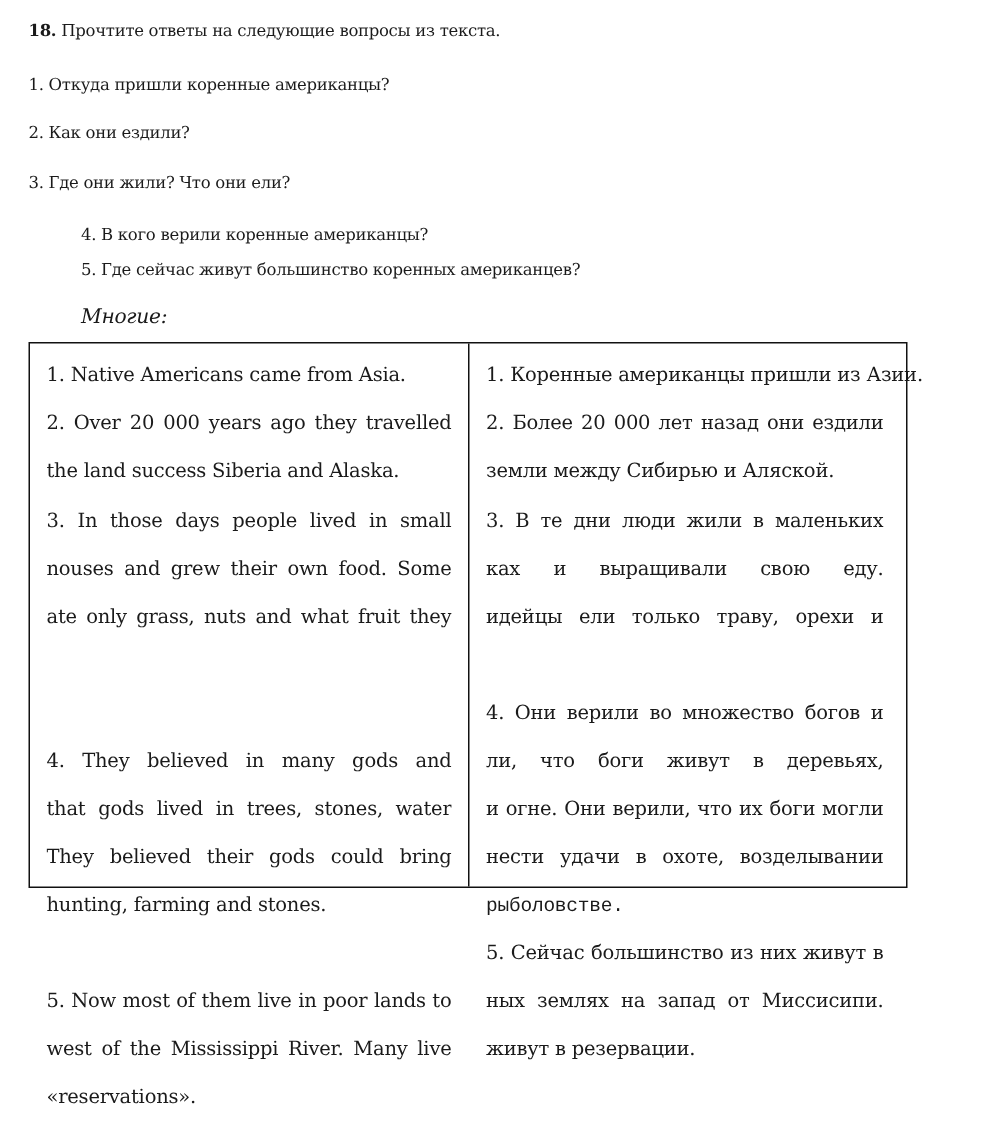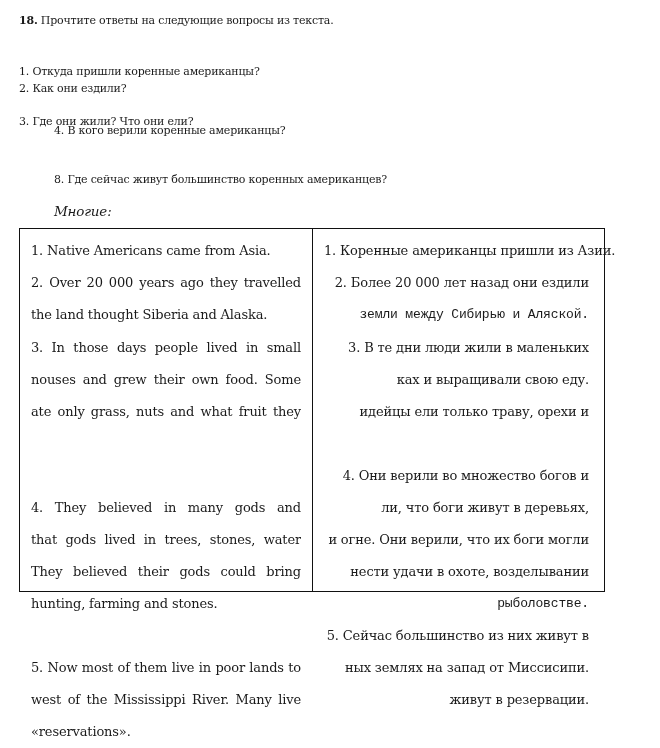--- a/index.html
+++ b/index.html
@@ -49,67 +49,67 @@
     .cell-left { left: 0; width: 292px; }
     .cell-right { left: 294px; right: 0; }
     .cell .row {
       position: absolute;
       white-space: nowrap;
       font-size: 13px;
       line-height: 16px;
       letter-spacing: -0.15px;
     }
     .cell-left .row { left: 11px; width: 270px; }
-    .cell-right .row { left: 10px; width: 265px; text-align: right; }
+    .cell-right .row { left: 10px; width: 265px; }
     .justify {
       text-align: justify;
       text-align-last: justify;
       white-space: normal !important;
       height: 16px;
       overflow: hidden;
     }
   </style>
 </head>
 <body>
 
 <div class="line" style="left:19px; top:13px;">
   <span class="task-num">18.</span>
   <span>Прочтите ответы на следующие вопросы из текста.</span>
 </div>
 
-<div class="line" style="left:19px; top:64px;">1. Откуда пришли коренные американцы?</div>
+<div class="line" style="left:19px; top:49px;">1. Откуда пришли коренные американцы?</div>
 <div class="line" style="left:19px; top:81px;">2. Как они ездили?</div>
 <div class="line" style="left:19px; top:114px;">3. Где они жили? Что они ели?</div>
-<div class="line" style="left:54px; top:123px;">4. В кого верили коренные американцы?</div>
-<div class="line" style="left:54px; top:172px;">8. Где сейчас живут большинство коренных американцев?</div>
+<div class="line" style="left:54px; top:149px;">4. В кого верили коренные американцы?</div>
+<div class="line" style="left:54px; top:172px;">5. Где сейчас живут большинство коренных американцев?</div>
 <div class="line italic" style="left:54px; top:203px;">Многие:</div>
 
 <div class="table">
   <div class="divider"></div>
 
   <div class="cell cell-left">
     <div class="row" style="top:14px;">1. Native Americans came from Asia.</div>
     <div class="row justify" style="top:46px;">2. Over 20 000 years ago they travelled across</div>
-    <div class="row" style="top:78px;">the land thought Siberia and Alaska.</div>
+    <div class="row" style="top:78px;">the land success Siberia and Alaska.</div>
     <div class="row justify" style="top:111px;">3. In those days people lived in small earth</div>
     <div class="row justify" style="top:143px;">nouses and grew their own food. Some Indians</div>
     <div class="row justify" style="top:175px;">ate only grass, nuts and what fruit they could</div>
     <div class="row justify" style="top:271px;">4. They believed in many gods and thought</div>
     <div class="row justify" style="top:303px;">that gods lived in trees, stones, water and fire.</div>
     <div class="row justify" style="top:335px;">They believed their gods could bring success in</div>
     <div class="row" style="top:367px;">hunting, farming and stones.</div>
     <div class="row justify" style="top:431px;">5. Now most of them live in poor lands to the</div>
     <div class="row justify" style="top:463px;">west of the Mississippi River. Many live on</div>
     <div class="row" style="top:495px;">«reservations».</div>
   </div>
 
   <div class="cell cell-right">
     <div class="row" style="top:14px;">1. Коренные американцы пришли из Азии.</div>
     <div class="row justify" style="top:46px;">2. Более 20 000 лет назад они ездили через</div>
-    <div class="row" style="top:78px;font-family:Liberation Mono, monospace;">земли между Сибирью и Аляской.</div>
+    <div class="row" style="top:78px;">земли между Сибирью и Аляской.</div>
     <div class="row justify" style="top:111px;">3. В те дни люди жили в маленьких землян-</div>
     <div class="row justify" style="top:143px;">ках и выращивали свою еду. Некоторые</div>
     <div class="row justify" style="top:175px;">идейцы ели только траву, орехи и фрукты,</div>
     <div class="row justify" style="top:239px;">4. Они верили во множество богов и дума-</div>
     <div class="row justify" style="top:271px;">ли, что боги живут в деревьях, камнях, воде</div>
     <div class="row justify" style="top:303px;">и огне. Они верили, что их боги могли при-</div>
     <div class="row justify" style="top:335px;">нести удачи в охоте, возделывании земли и</div>
     <div class="row" style="top:367px;font-family:Liberation Mono, monospace;">рыболовстве.</div>
     <div class="row justify" style="top:399px;">5. Сейчас большинство из них живут в бед-</div>
     <div class="row justify" style="top:431px;">ных землях на запад от Миссисипи. Многие</div>

